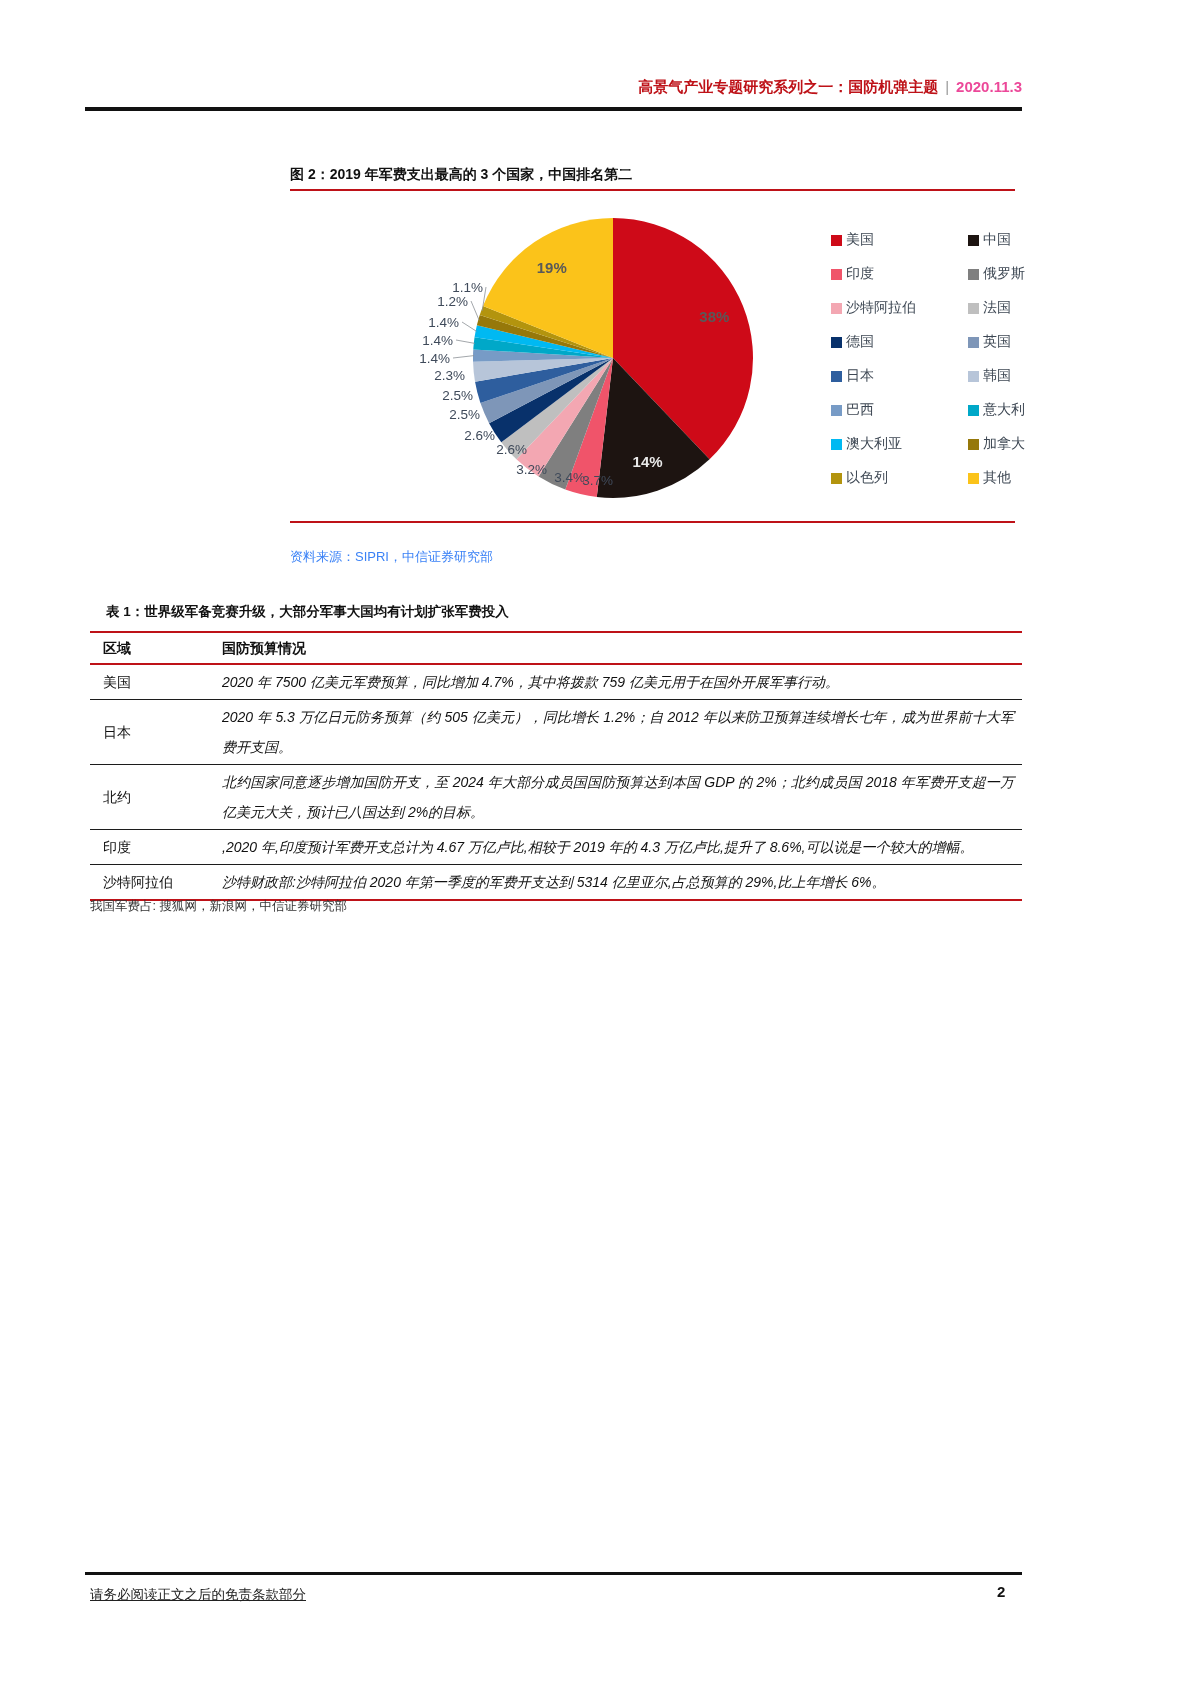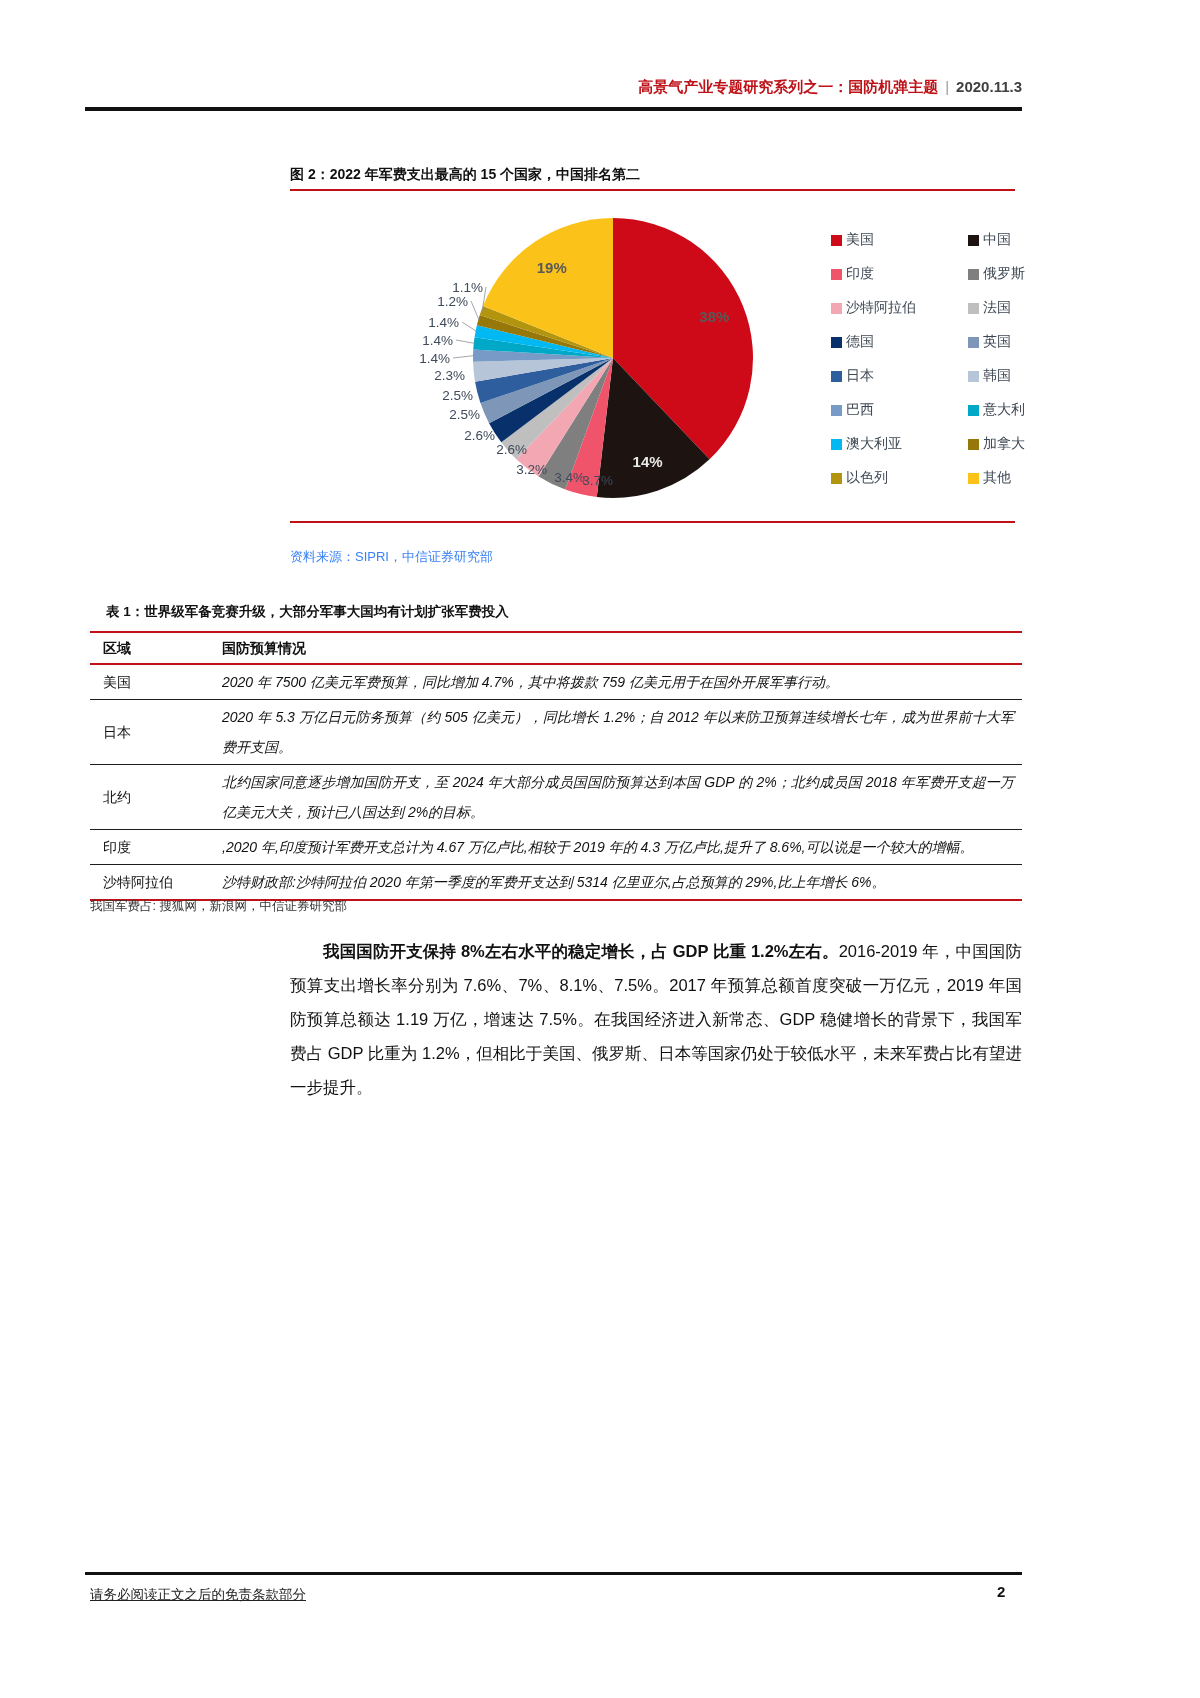--- a/index.html
+++ b/index.html
@@ -8,21 +8,21 @@
     width:1200px; height:1698px; position:relative; overflow:hidden;
     font-family:"Liberation Sans","DejaVu Sans",sans-serif; color:#1a1a1a;
     --accent:#be1218;
   }
   .abs { position:absolute; }
 
   
   .hdr-line { top:78px; right:178px; font-size:15px; font-weight:bold; white-space:nowrap; }
   .hdr-series { color:var(--accent);margin-top:36px; }
   .hdr-sep { color:#9a9a9a; font-weight:normal; margin:0 7px; }
-  .hdr-date { color:#404040; }
+  .hdr-date { color:#ec4899; }
   .rule-black { background:#111; }
   .hdr-rule { left:85px; top:107px; width:937px; height:3.5px; }
 
   
   .fig-title { left:290px; top:166px; font-size:14px; font-weight:bold; color:#111; }
   .rule-red { background:var(--accent); }
   .fig-rule-top { left:290px; top:189px; width:725px; height:2px; }
   #pie-svg { left:370px; top:200px; }
   #legend {
     left:831px; top:223px; width:186px;
@@ -69,21 +69,21 @@
 </head>
 <body style="--accent: #be1218;">
 
 <div>
 
   <div class="abs hdr-line">
     <span class="hdr-series">高景气产业专题研究系列之一：国防机弹主题</span><span class="hdr-sep">|</span><span class="hdr-date">2020.11.3</span>
   </div>
   <div class="abs rule-black hdr-rule"></div>
 
-  <div class="abs fig-title">图 2：2022 年军费支出最高的 15 个国家，中国排名第二</div>
+  <div class="abs fig-title">图 2：2019 年军费支出最高的 3 个国家，中国排名第二</div>
   <div class="abs rule-red fig-rule-top"></div>
   <svg id="pie-svg" class="abs" width="460" height="310" viewBox="0 0 460 310">
       <path d="M 243 158 L 243.00 18.00 A 140 140 0 0 1 339.56 259.37 Z" fill="#ce0a18"></path>
       <path d="M 243 158 L 339.56 259.37 A 140 140 0 0 1 226.81 297.06 Z" fill="#1d1411"></path>
       <path d="M 243 158 L 226.81 297.06 A 140 140 0 0 1 195.30 289.62 Z" fill="#f0546a"></path>
       <path d="M 243 158 L 195.30 289.62 A 140 140 0 0 1 168.56 276.57 Z" fill="#7f7f7f"></path>
       <path d="M 243 158 L 168.56 276.57 A 140 140 0 0 1 146.44 259.37 Z" fill="#f3a7b2"></path>
       <path d="M 243 158 L 146.44 259.37 A 140 140 0 0 1 131.28 242.37 Z" fill="#bfbfbf"></path>
       <path d="M 243 158 L 131.28 242.37 A 140 140 0 0 1 119.08 223.14 Z" fill="#08316b"></path>
       <path d="M 243 158 L 119.08 223.14 A 140 140 0 0 1 110.43 203.01 Z" fill="#7e96b8"></path>
@@ -217,20 +217,19 @@
         </tr>
         <tr>
           <td class="region">沙特阿拉伯</td>
           <td class="detail">沙特财政部:沙特阿拉伯 2020 年第一季度的军费开支达到 5314 亿里亚尔,占总预算的 29%,比上年增长 6%。</td>
         </tr>
       </tbody>
   </table>
   <div class="abs tbl-source">我国军费占: 搜狐网，新浪网，中信证券研究部</div>
 
   <div class="abs body-text">
-    <p><b>我国国防开支保持 8%左右水平的稳定增长，占 GDP 比重 1.2%左右。</b><span>2016-2019 年，中国国防预算支出增长率分别为 7.6%、7%、8.1%、7.5%。2017 年预算总额首度突破一万亿元，2019 年国防预算总额达 1.19 万亿，增速达 7.5%。在我国经济进入新常态、GDP 稳健增长的背景下，我国军费占 GDP 比重为 1.2%，但相比于美国、俄罗斯、日本等国家仍处于较低水平，未来军费占比有望进一步提升。</span></p>
   </div>
 
   <div class="abs rule-black footer-rule"></div>
   <div class="abs footer-text">请务必阅读正文之后的免责条款部分</div>
   <div class="abs page-number">2</div>
 
 </div>
 
 </body></html>

